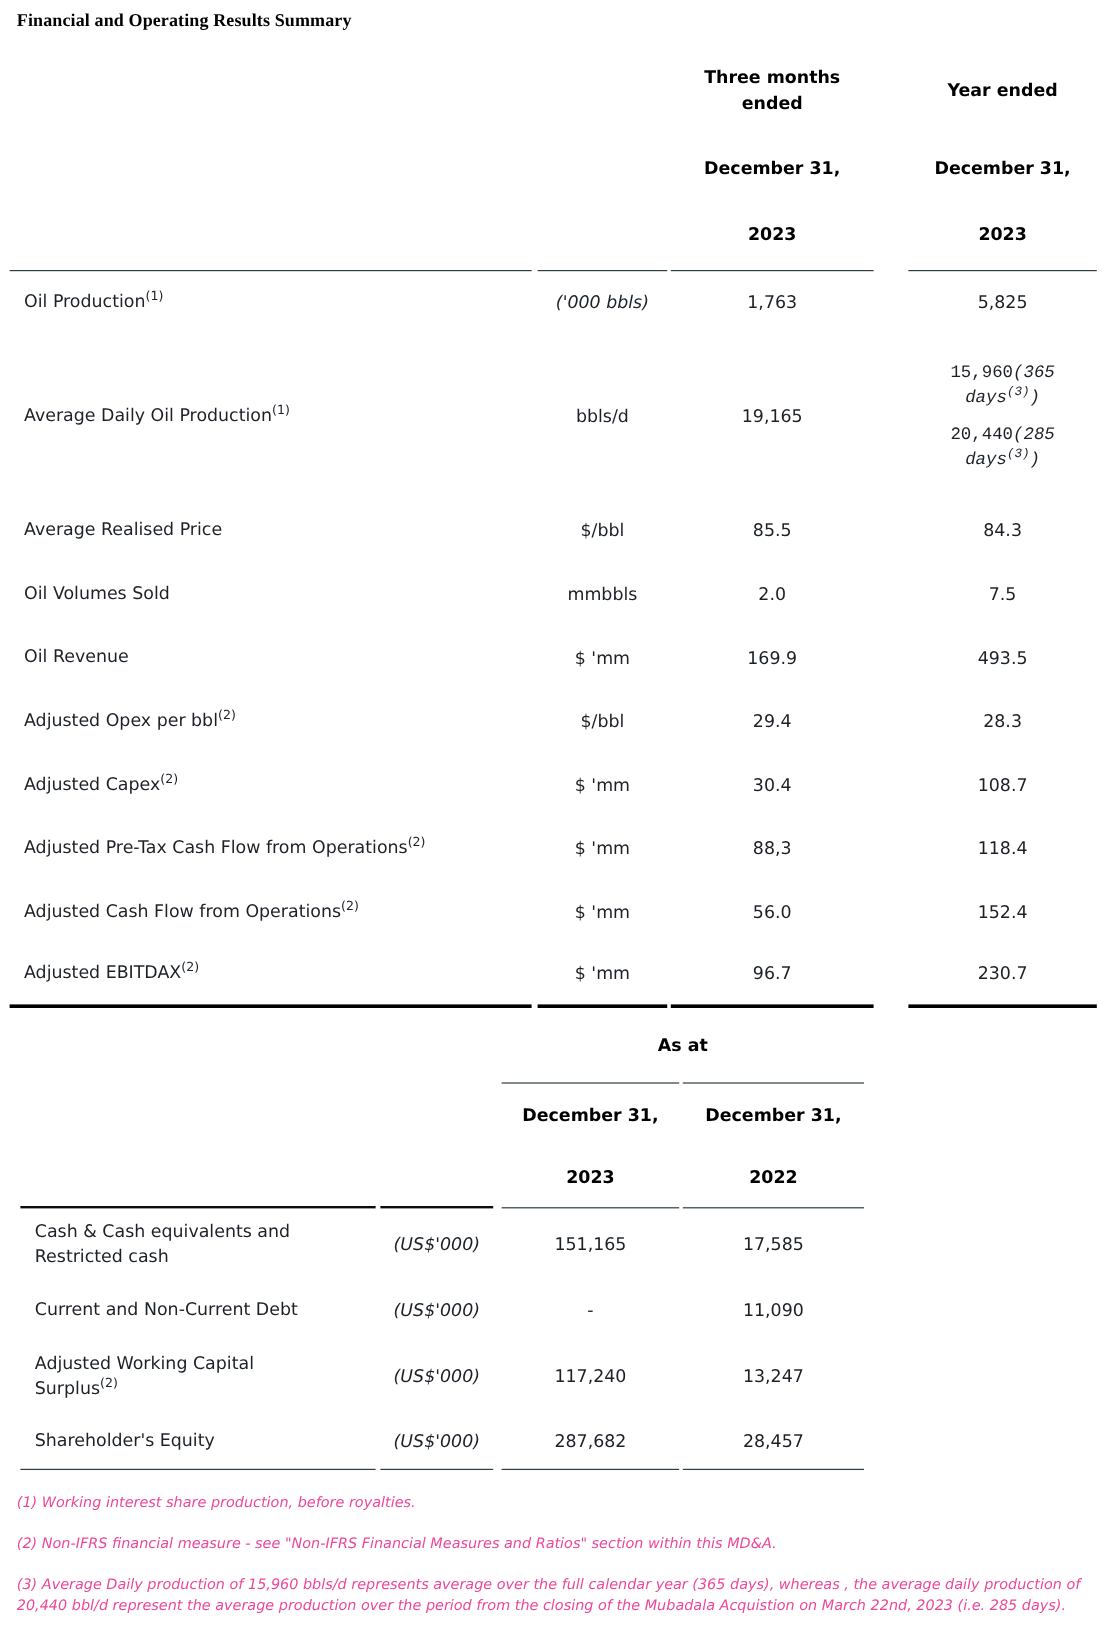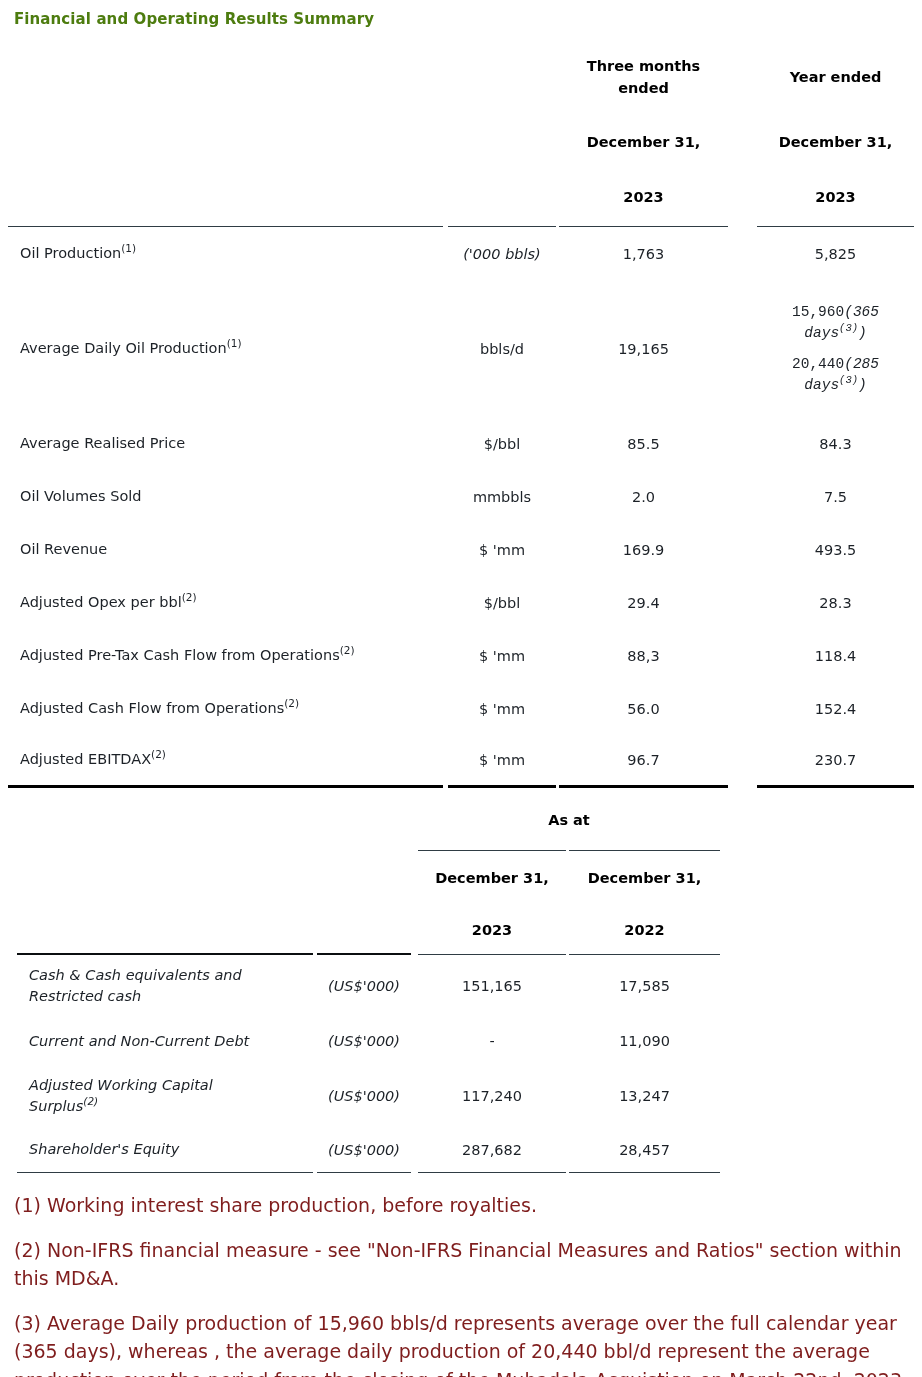--- a/index.html
+++ b/index.html
@@ -7,44 +7,45 @@
     padding: 0;
     background: #ffffff;
     width: 922px;
     font-family: "DejaVu Sans", "Liberation Sans", sans-serif;
     color: #1c2127;
   }
   .page { width: 922px; min-height: 1377px; background: #fff; }
   .title {
     font-size: 15px;
     font-weight: bold;
-    color: #4d7c0f;
+    color: #000000;
     padding: 10px 0 0 14px;
     letter-spacing: 0.1px;
+    font-family: Liberation Serif, serif;
   }
   table {
     border-collapse: separate;
     border-spacing: 0;
     table-layout: fixed;
   }
   #t1 { margin: 12px 0 0 8px; width: 906px; }
   #t2 { margin: 4px 0 16px 17px; width: 703px; }
   td {
     vertical-align: middle;
     font-size: 14.5px;
     padding: 0;
     overflow: hidden;
   }
   .lbl  { text-align: left; padding-left: 12px; line-height: 1.45; }
   .unit { text-align: center; }
   .val  { text-align: center; }
   .hdr  { font-weight: bold; color: #000; text-align: center; line-height: 1.45; }
   .it   { font-style: italic; }
   sup   { font-size: 10.5px; line-height: 0; }
-  .narrow { display: inline-block; max-width: 232px; line-height: 1.45; vertical-align: middle; font-style: italic; }
+  .narrow { display: inline-block; max-width: 232px; line-height: 1.45; vertical-align: middle; }
   
   .h-a { height: 75px; }
   .h-b { height: 55px; }
   .h-c { height: 57px; }
   .r1  { height: 54px; }
   .r2  { height: 136px; }
   .r   { height: 53px; }
   
   .ta   { height: 58px; }
   .tb   { height: 57px; }
@@ -62,22 +63,23 @@
   .ystack { text-align: center; }
   .ystack .yblk {
     display: inline-block;
     max-width: 104px;
     line-height: 1.45;
     margin: 5px 0;
     font-family: Liberation Mono, monospace;
   }
   .fns { margin: 18px 14px 0 14px; }
   .fn {
-    font-size: 19px;
-    color: #7f1d1d;
+    font-style: italic;
+    font-size: 12px;
+    color: #ec4899;
     line-height: 1.5;
     margin: 0 0 16px 0;
   }
 </style>
 </head>
 <body>
 
 <div class="page">
 
   <div class="title">Financial and Operating Results Summary</div>
@@ -181,20 +183,29 @@
     <tr class="r">
       <td class="lbl"><span>Adjusted Opex per bbl</span><sup>(2)</sup></td>
           <td></td>
       <td class="unit">$/bbl</td>
           <td></td>
       <td class="val">29.4</td>
           <td></td>
       <td class="val">28.3</td>
     </tr>
 
+    <tr class="r">
+      <td class="lbl"><span>Adjusted Capex</span><sup>(2)</sup></td>
+          <td></td>
+      <td class="unit">$ 'mm</td>
+          <td></td>
+      <td class="val">30.4</td>
+          <td></td>
+      <td class="val">108.7</td>
+    </tr>
 
     <tr class="r">
       <td class="lbl"><span>Adjusted Pre-Tax Cash Flow from Operations</span><sup>(2)</sup></td>
           <td></td>
       <td class="unit">$ 'mm</td>
           <td></td>
       <td class="val">88,3</td>
           <td></td>
       <td class="val">118.4</td>
     </tr>

